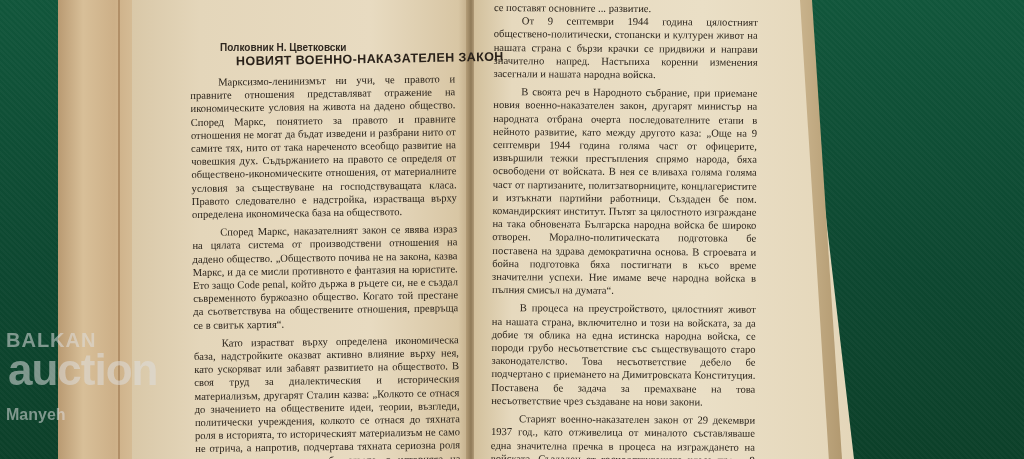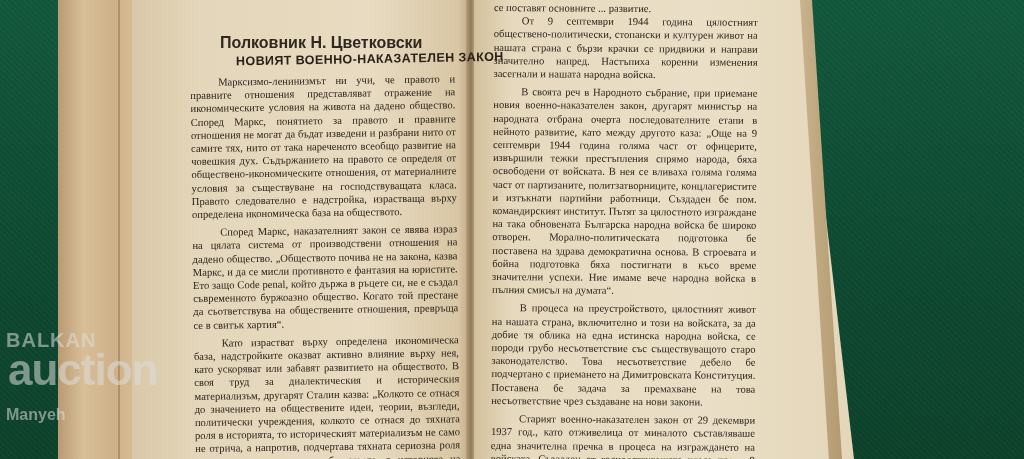--- a/index.html
+++ b/index.html
@@ -18,21 +18,21 @@
   .gutter{position:absolute;left:466px;top:0;width:10px;height:459px;background:linear-gradient(90deg,#b49d78,#8f7a58,#c6b08c);}
   .page-right{position:absolute;left:474px;top:0;width:380px;height:459px;
      background:linear-gradient(90deg,#d2c09c 0%,#e6d9be 10%,#eadfc6 60%,#e4d6b9 100%);
      clip-path:polygon(0 0,86% 0,100% 100%,0 100%);}
   .page-edge{position:absolute;left:800px;top:0;width:60px;height:459px;
      clip-path:polygon(0 0,20% 0,70% 100%,48% 100%);background:linear-gradient(90deg,#c9b38c,#a88e64);}
   .text{position:absolute;color:#2b241c;font-size:10.6px;line-height:13.2px;text-align:justify;}
   .text p{margin:0;}
   .text .indent{text-indent:28px;}
   .text .gap{margin-top:5px;}
-  .author{position:absolute;left:205px;top:34px;font-family:"Liberation Sans","DejaVu Sans",sans-serif;font-weight:bold;font-size:16px;color:#2f2820;padding-left:15px;}
+  .author{position:absolute;left:205px;top:42px;font-family:"Liberation Sans","DejaVu Sans",sans-serif;font-weight:bold;font-size:10px;color:#2f2820;padding-left:15px;}
   .title{position:absolute;left:236px;top:52px;font-family:"Liberation Sans","DejaVu Sans",sans-serif;font-weight:bold;font-size:12.5px;letter-spacing:0.4px;color:#2a221a;transform:rotate(-1deg);}
   .left-text{left:190px;top:76px;width:265px;transform:rotate(-0.8deg);transform-origin:left top;}
   .right-text{left:494px;top:1px;width:264px;transform:rotate(0.4deg);transform-origin:left top;}
   .watermark{position:absolute;left:6px;top:330px;font-family:"Liberation Sans","DejaVu Sans",sans-serif;color:rgba(220,220,220,0.55);font-weight:bold;pointer-events:none;}
   .wm1{font-size:20px;letter-spacing:1px;line-height:20px;}
   .wm2{font-size:44px;line-height:40px;letter-spacing:-1px;margin-left:2px;}
   .wm3{font-size:16px;line-height:26px;margin-top:12px;}
 </style>
 </head>
 <body>

